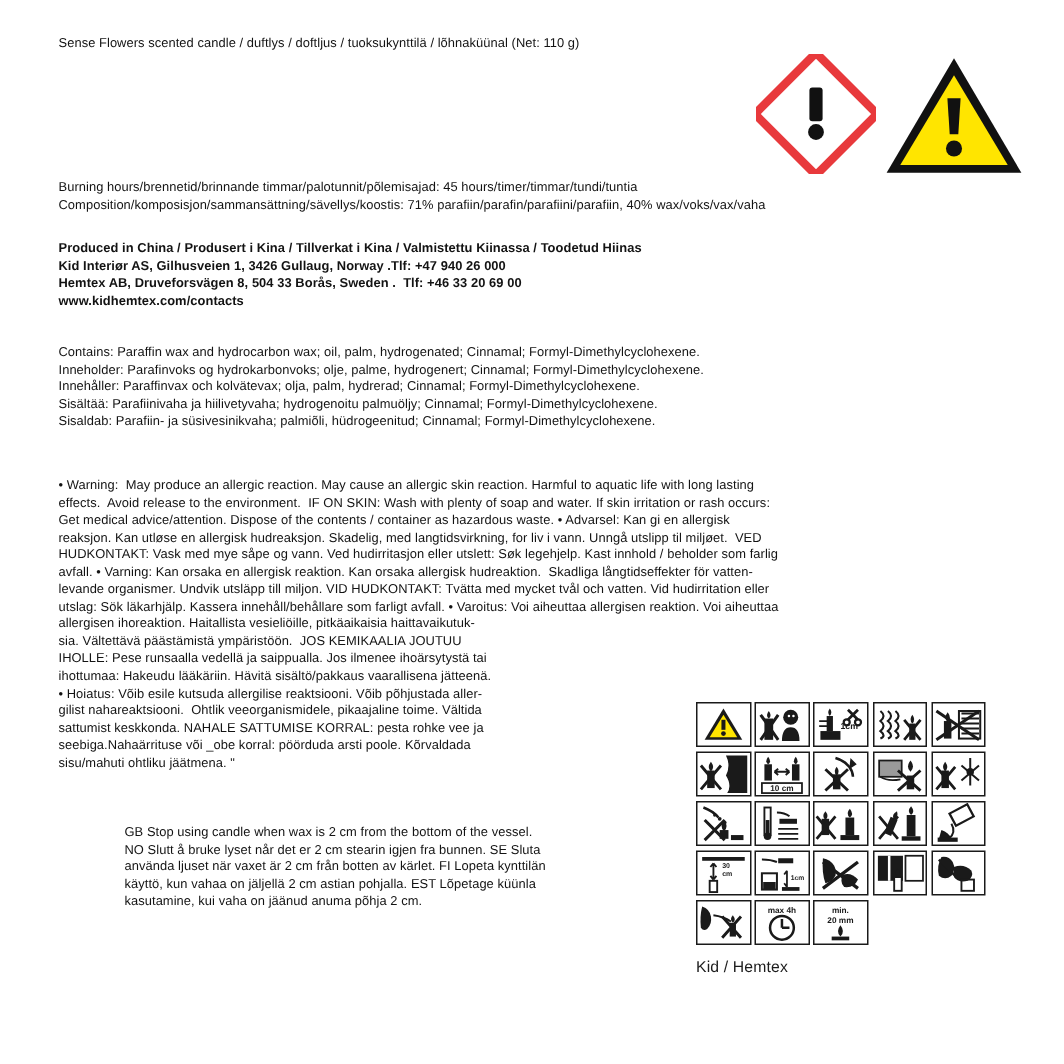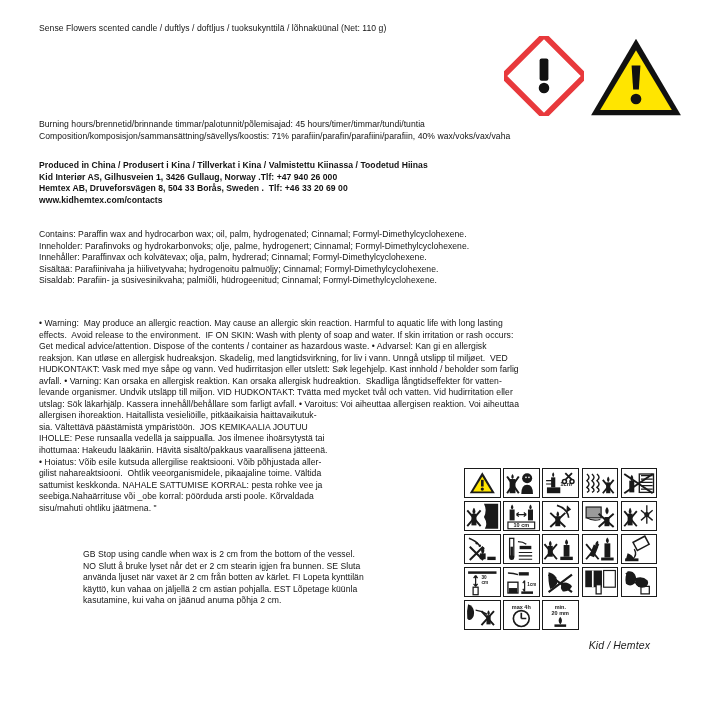--- a/index.html
+++ b/index.html
@@ -111,26 +111,25 @@
     border: 1.6px solid #1a1a1a;
     background: #ffffff;
     box-sizing: border-box;
     position: relative;
     overflow: hidden;
   }
   .picto svg { display:block; width: 100%; height: 100%; }
   .picto.blank { border: none; }
   #picto-caption {
     margin-top: 9px;
-    text-align: right;
+    text-align: left;
     font-size: 10.5px;
     letter-spacing: 0.01em;
     color: #1c1c1c;
     width: 186px;
-    font-style: italic;
   }
 </style>
 </head>
 <body>
 
 <div id="label-sheet">
 
   <div class="text-block" id="title-line">Sense Flowers scented candle / duftlys / doftljus / tuoksukynttilä / lõhnaküünal (Net: 110 g)</div>
 
 

